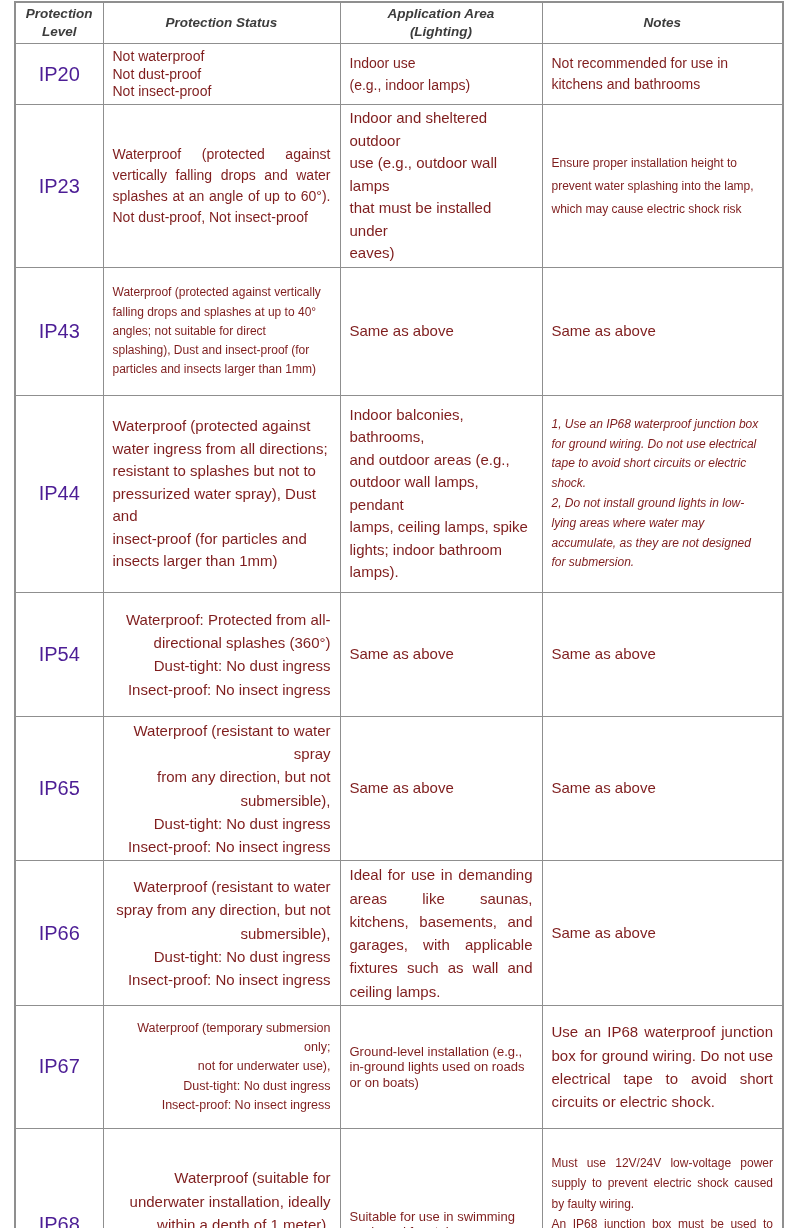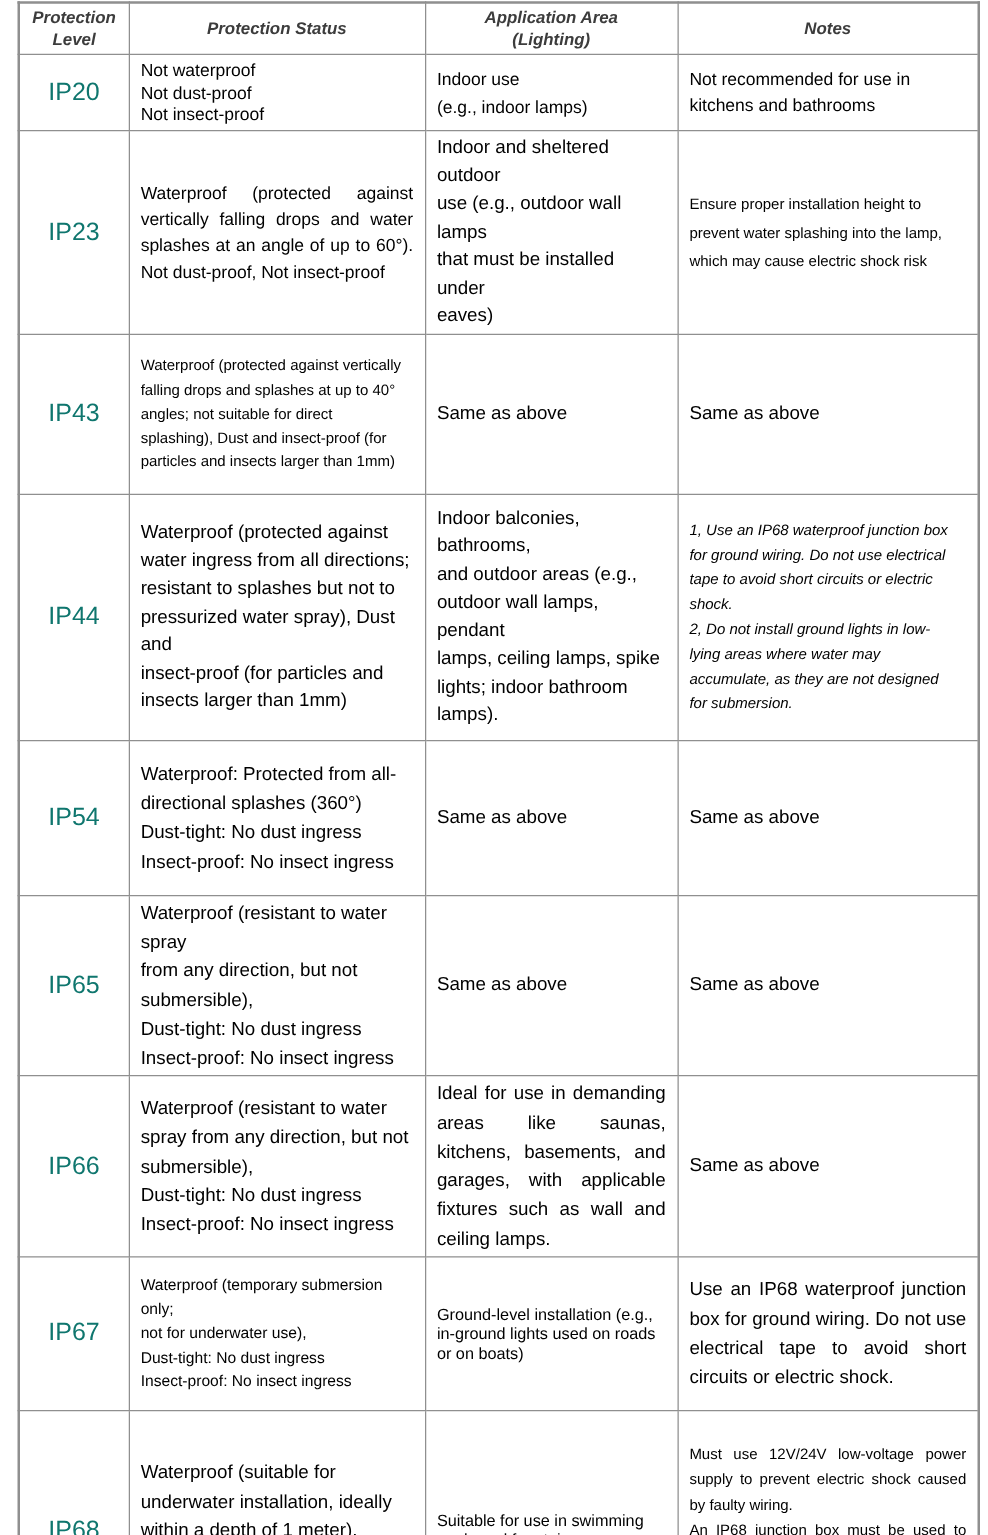--- a/index.html
+++ b/index.html
@@ -28,27 +28,27 @@
     padding: 2px 9px;
   }
   .ip-table th {
     font-size: 13.5px;
     font-weight: bold;
     color: #3c3c3c;
     text-align: center;
     line-height: 1.35;
     padding: 2px 4px;
   }
-  .ip-table td { color: #000000; }
+  .ip-table td { color: #7f1d1d; }
 
   td.level-cell {
     text-align: center;
     font-size: 20px;
     padding: 2px 2px;
-    color: #0f766e;
+    color: #4c1d95;
   }
 
   
   tr.rh-hdr  { height: 37px; font-style: italic; }
   tr.rh-ip20 { height: 61px; }
   tr.rh-ip23 { height: 104px; }
   tr.rh-ip43 { height: 128px; }
   tr.rh-ip44 { height: 197px; }
   tr.rh-ip54 { height: 124px; }
   tr.rh-ip65 { height: 125px; }
@@ -59,21 +59,21 @@
   
   .fs14  { font-size: 14px; }
   .fs135 { font-size: 15px; }
   .fs13  { font-size: 13px; margin-left: 28px; }
   .fs125 { font-size: 12.5px; margin-left: 10px; }
   .fs12  { font-size: 12px; }
 
   .lh-tight  { line-height: 1.25; }
   .lh-xtight { line-height: 1.2; }
   .lh-norm   { line-height: 1.5; }
-  .lh-med    { line-height: 1.55; }
+  .lh-med    { line-height: 1.55; text-align: right; }
   .lh-wide   { line-height: 1.65; font-style: italic; }
   .lh-xwide  { line-height: 1.7; }
   .lh-xxwide { line-height: 1.9; }
   .lh-air    { line-height: 1.6; }
 
   .just { text-align: justify; }
 </style>
 </head>
 <body>
 

